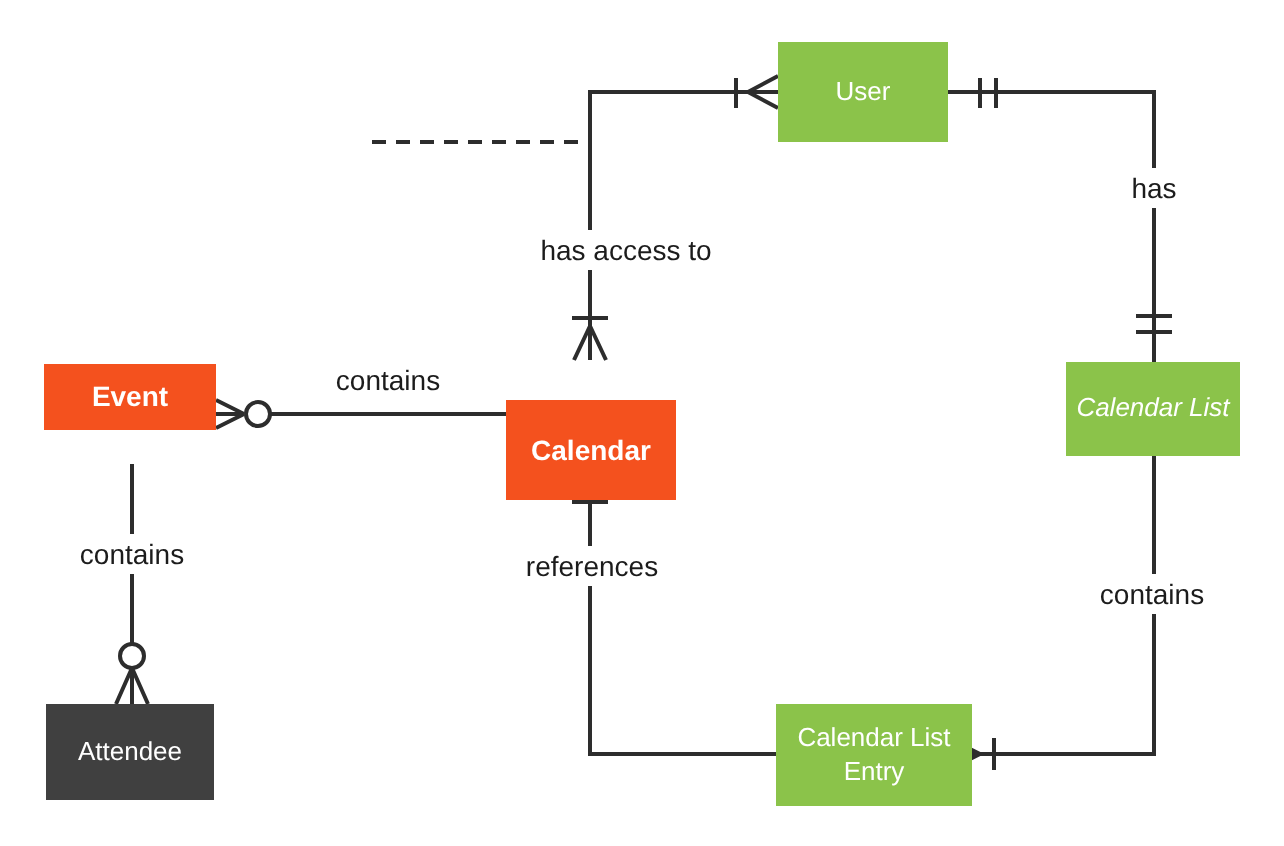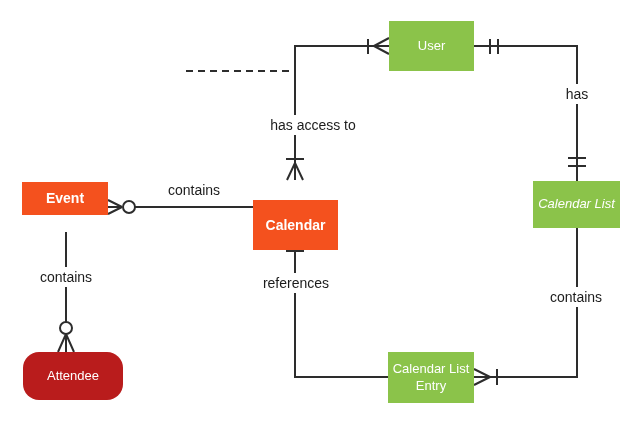--- a/index.html
+++ b/index.html
@@ -82,23 +82,23 @@
 
   <div class="entity entity--green" style="left: 389px; top: 21px; width: 85px; height: 50px; background-color: rgb(139, 195, 74);">User</div>
 
 
   <div class="entity entity--orange" style="left: 22px; top: 182px; width: 86px; height: 33px; background-color: rgb(244, 81, 30);">Event</div>
 
   <div class="entity entity--orange" style="left: 253px; top: 180px; width: 85px; height: 50px; background-color: rgb(244, 81, 30); margin-top: 20px;">Calendar</div>
 
   <div class="entity entity--green" style="left: 533px; top: 181px; width: 87px; height: 47px; background-color: rgb(139, 195, 74); font-style: italic;">Calendar List</div>
 
-  <div class="entity entity--green" style="left: 23px; top: 352px; width: 100px; height: 48px; background-color: #b91c1c; border-radius: 16px;">Attendee</div>
+  <div class="entity entity--green" style="left: 23px; top: 352px; width: 84px; height: 48px; background-color: #404040;">Attendee</div>
 
-  <div class="entity entity--green" style="left: 388px; top: 352px; width: 86px; height: 51px; background-color: rgb(139, 195, 74);">Calendar List Entry</div>
+  <div class="entity entity--green" style="left: 388px; top: 352px; width: 98px; height: 51px; background-color: rgb(139, 195, 74);">Calendar List Entry</div>
 
   <div class="rel-label" style="left:296px; top:125px;margin-left:17px;">has access to</div>
 
   <div class="rel-label" style="left:577px; top:94px;">has</div>
 
   <div class="rel-label" style="left:194px; top:190px;">contains</div>
 
   <div class="rel-label" style="left:66px; top:277px;">contains</div>
 
   <div class="rel-label" style="left:296px; top:283px;text-align:center;">references</div>

